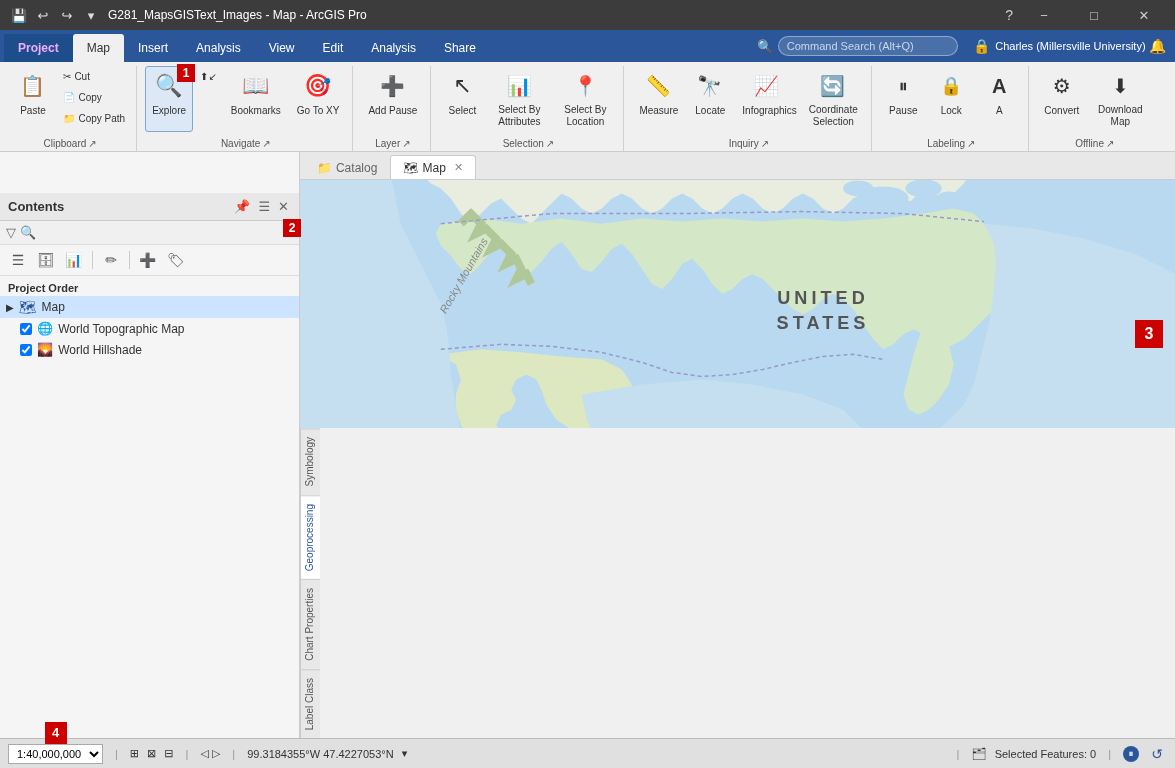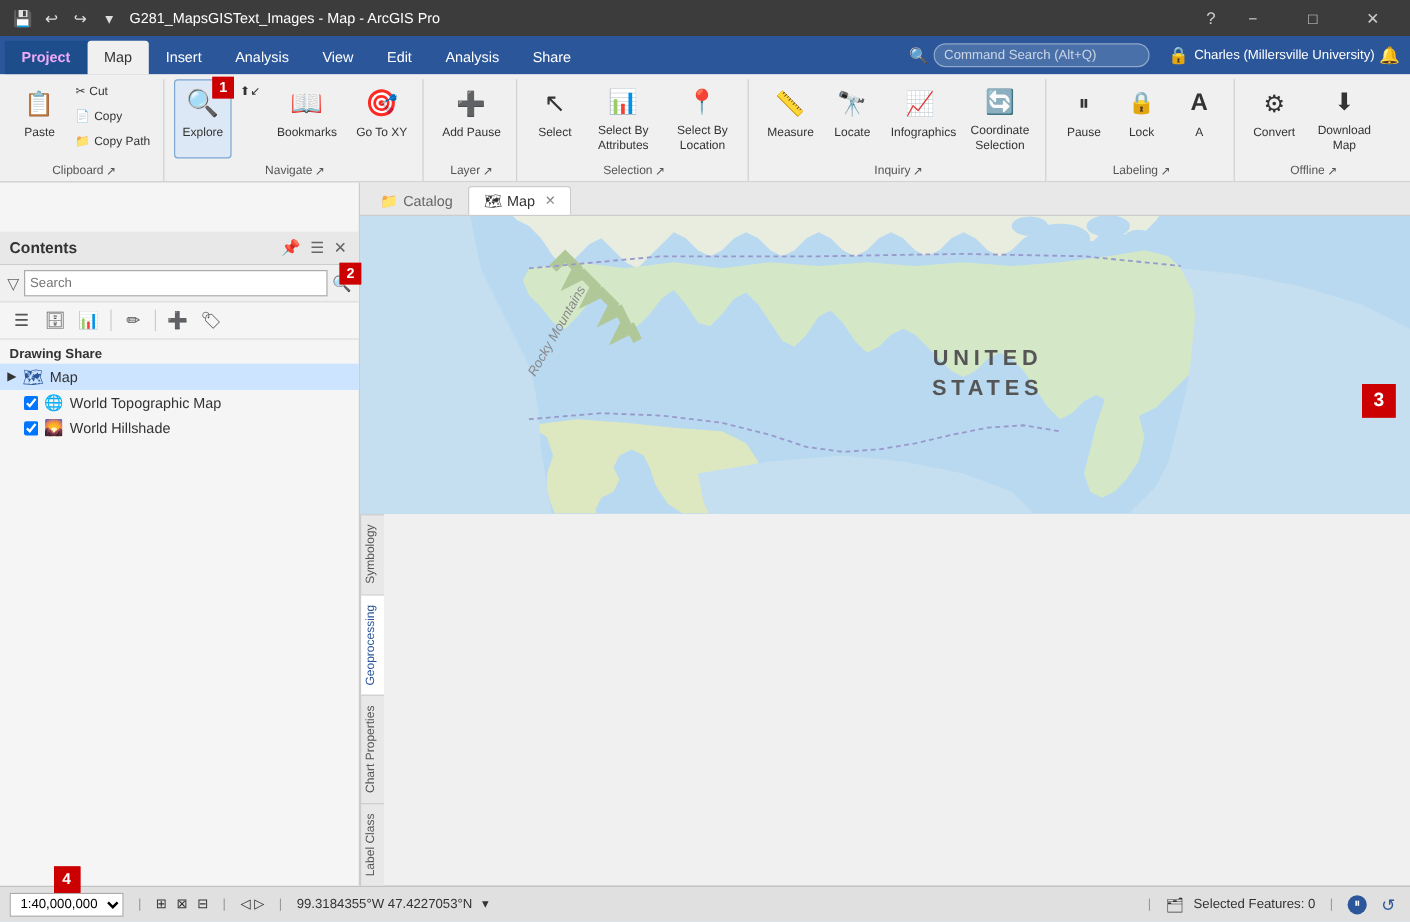--- a/index.html
+++ b/index.html
@@ -592,38 +592,37 @@
       <div class="panel-controls">
         <span class="panel-ctrl-btn">📌</span>
         <span class="panel-ctrl-btn">☰</span>
         <span class="panel-ctrl-btn">✕</span>
       </div>
     </div>
 
     <div style="position:relative;">
       <div class="search-bar">
         <span class="filter-icon">▽</span>
-        <input class="search-input" type="text" placeholder="Search" style="">
         <span class="search-btn">🔍</span>
       </div>
       <div class="num-box" style="position:absolute;top:-2px;right:-2px;width:18px;height:18px;font-size:12px;">2</div>
     </div>
 
     <div class="toolbar-icons">
       <div class="toolbar-icon-btn">☰</div>
       <div class="toolbar-icon-btn">🗄</div>
       <div class="toolbar-icon-btn">📊</div>
       <div class="toolbar-separator"></div>
       <div class="toolbar-icon-btn">✏</div>
       <div class="toolbar-separator"></div>
       <div class="toolbar-icon-btn">➕</div>
       <div class="toolbar-icon-btn">🏷</div>
     </div>
 
-    <div class="drawing-order-label">Drawing Share</div>
+    <div class="drawing-order-label">Project Order</div>
 
     <div class="layer-tree">
 
       <div class="layer-item parent selected">
         <span style="font-size:10px;">▶</span>
         <span style="color:#2b579a;font-size:14px;">🗺</span>
         <span>Map</span>
       </div>
 
       <div class="layer-item">

